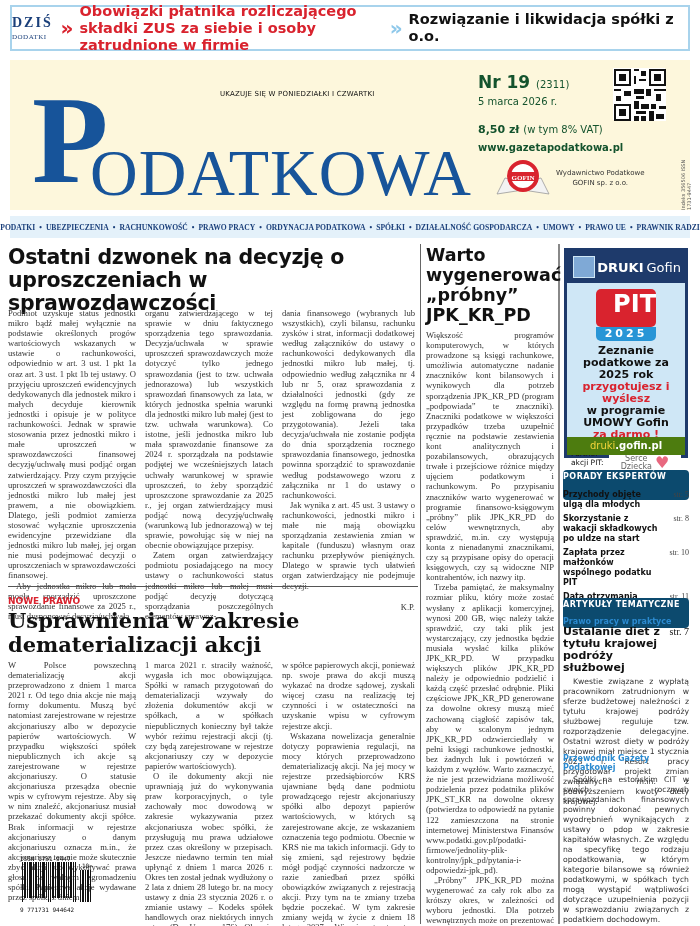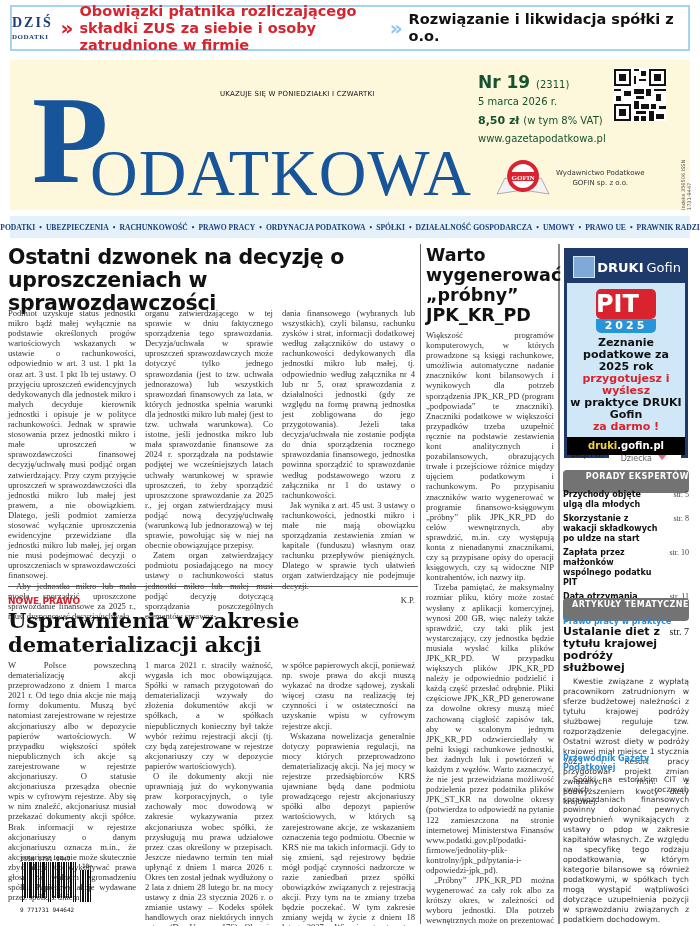--- a/index.html
+++ b/index.html
@@ -1,38 +1,38 @@
 <!DOCTYPE html>
 <html><head>
 <meta charset="utf-8">
 <style>
 *{box-sizing:border-box;margin:0;padding:0}
 body{width:700px;height:926px;background:#fff;font-family:"Liberation Serif",serif;color:#222;overflow:hidden;position:relative}
 .topbar{position:absolute;left:10px;top:5px;width:680px;height:46px;border:2px solid #a8d3ec;background:#fff;display:flex;align-items:center}
 .dzis{width:48px;text-align:left;font-family:"Liberation Serif",serif;color:#1a3f7a;line-height:1}
 .dzis .d1{font-size:14px;font-weight:bold;letter-spacing:2px}
-.dzis .d2{font-size:7px;font-weight:bold;letter-spacing:.5px;margin-top:4px}
+.dzis .d2{font-size:7px;font-weight:normal;letter-spacing:.5px;margin-top:4px}
 .chev{font-family:"DejaVu Sans",sans-serif;font-weight:bold;font-size:20px;margin:0 6px 0 4px}
 .chev.red{color:#d9232e}
 .chev.blue{color:#8ec8ea}
 .t1{font-family:"DejaVu Sans",sans-serif;font-weight:bold;color:#d9232e;font-size:14.5px;line-height:17px;width:330px}
 .t2{font-family:"DejaVu Sans",sans-serif;font-weight:bold;color:#111;font-size:14.5px;line-height:17px}
 .mast{position:absolute;left:10px;top:60px;width:680px;height:150px;background:#fdf7dc}
 .logo-p{position:absolute;left:22px;top:18px;font-family:"Liberation Serif",serif;font-size:125px;color:#17549a;font-weight:bold;line-height:1}
 .logo-g{position:absolute;left:136px;top:20px;font-family:"Liberation Serif",serif;font-size:62px;color:#111;line-height:1;letter-spacing:1px}
 .logo-g .big{font-size:82px}
 .logo-sub{position:absolute;left:210px;top:30px;font-family:"DejaVu Sans",sans-serif;font-size:7px;color:#111;letter-spacing:.2px}
 .logo-pod{position:absolute;left:80px;top:80px;font-family:"Liberation Serif",serif;font-size:66px;color:#17549a;line-height:1;letter-spacing:1px}
 .issue{position:absolute;left:478px;top:72px;font-family:"DejaVu Sans",sans-serif;color:#14532d}
 .issue .nr{font-size:17px;font-weight:bold}
 .issue .nr small{font-size:10px;font-weight:normal}
 .issue .date{font-size:10px;margin-top:4px}
-.issue .price{font-size:11px;font-weight:bold;margin-top:7px}
+.issue .price{font-size:11px;font-weight:bold;margin-top:16px}
 .issue .price span{font-weight:normal;font-size:10px}
-.issue .www{font-size:10px;font-weight:normal;margin-top:6px}
+.issue .www{font-size:10px;font-weight:bold;margin-top:6px}
 .qr{position:absolute;left:613px;top:68px;width:52px;height:52px;background:#fff;border:1px solid #fff}
 .qr svg{width:52px;height:52px}
 .vert{position:absolute;left:670px;top:90px;font-family:"DejaVu Sans",sans-serif;font-size:5px;color:#555;writing-mode:vertical-rl;transform:rotate(180deg)}
 .gofin-logo{position:absolute;left:495px;top:160px;width:56px;height:38px}
 .pub{position:absolute;left:556px;top:168px;font-family:"DejaVu Sans",sans-serif;font-size:7px;color:#333;text-align:center;line-height:10px}
 .navbar{position:absolute;left:10px;top:216px;width:680px;height:22px;background:#e4f1fa;display:flex;align-items:center;justify-content:center;font-family:"Liberation Serif",serif;font-size:7.6px;color:#1a3f7a;font-weight:bold;white-space:nowrap}
 .navbar .sep{margin:0 4px;color:#1a3f7a}
 .h-main{position:absolute;left:8px;top:246px;width:410px;font-family:"DejaVu Sans",sans-serif;font-weight:bold;font-size:20.5px;line-height:23px;color:#111;letter-spacing:-.3px}
 .body{font-family:"Liberation Serif",serif;font-size:8.6px;line-height:10.1px;text-align:justify;color:#333;hyphens:auto}
 .body p{text-indent:0}
@@ -41,31 +41,31 @@
 .vline{position:absolute;background:#666;width:1px}
 .hline{position:absolute;background:#555;height:1px}
 .sig{font-family:"Liberation Serif",serif;font-size:8.5px;color:#333;text-align:right}
 .kicker{position:absolute;left:8px;top:596px;font-family:"DejaVu Sans",sans-serif;font-weight:bold;font-size:9px;color:#d9232e}
 .h-second{position:absolute;left:8px;top:609px;font-family:"DejaVu Serif",serif;font-size:21px;line-height:24px;color:#111}
 .h-side{position:absolute;left:426px;top:245px;width:130px;font-family:"DejaVu Sans",sans-serif;font-weight:bold;font-size:17.5px;line-height:20px;color:#111}
 .ad{position:absolute;left:564px;top:248px;width:124px;height:210px;background:#cfe7f6;border:3px solid #1e3a6b}
 .ad-top{height:32px;background:#1e3a6b;display:flex;align-items:center;justify-content:flex-end;padding-right:4px;color:#fff;font-family:"DejaVu Sans",sans-serif;font-size:13px}
 .ad-top b{font-weight:bold;margin-right:3px}
 .ad-docicon{width:22px;height:22px;background:#7fa9d6;border:1px solid #cfe7f6;margin-right:auto;margin-left:6px;position:relative}
-.pit-box{margin:6px auto 0;width:60px;height:30px;background:#d9232e;border-radius:5px;color:#fff;font-family:"DejaVu Sans",sans-serif;font-weight:bold;font-size:24px;text-align:left;line-height:30px}
+.pit-box{margin:6px auto 0;width:60px;height:38px;background:#d9232e;border-radius:5px;color:#fff;font-family:"DejaVu Sans",sans-serif;font-weight:bold;font-size:24px;text-align:right;line-height:30px}
 .pit-year{margin:0 auto;width:60px;height:14px;background:#2895d6;border-radius:0 0 5px 5px;color:#fff;font-family:"DejaVu Sans",sans-serif;font-weight:bold;font-size:11px;text-align:center;letter-spacing:3px;line-height:14px}
 .ad-txt{text-align:center;font-family:"DejaVu Sans",sans-serif;font-weight:bold;font-size:11px;line-height:12px;color:#111;margin-top:4px}
 .ad-txt .r{color:#d9232e}
 .ad-partner{margin:4px 4px 0;border-top:1px solid #1e3a6b;padding-top:3px;display:flex;}
 .ad-partner .pl{font-family:"DejaVu Sans",sans-serif;font-size:7.5px;line-height:9px;color:#111;width:38px}
 .ad-partner .pb{background:#fff;flex:1;height:28px;display:flex;align-items:center;justify-content:center;font-family:"DejaVu Sans",sans-serif;font-size:8px;color:#666;line-height:8px;text-align:center}
 .heart{color:#e8687f;font-size:16px;margin-left:3px}
-.ad-bottom{position:absolute;left:0;bottom:0;width:100%;height:18px;background:#000000;color:#fff;font-family:"DejaVu Sans",sans-serif;font-weight:bold;font-size:10px;text-align:center;line-height:18px}
+.ad-bottom{position:absolute;left:0;bottom:0;width:100%;height:18px;background:#4d7c0f;color:#fff;font-family:"DejaVu Sans",sans-serif;font-weight:normal;font-size:10px;text-align:center;line-height:18px}
 .ad-bottom span{color:#f2d33a}
-.pill{position:absolute;left:563px;width:126px;height:23px;background:#737373;color:#fff;border-radius:4px;font-family:"DejaVu Sans",sans-serif;font-weight:bold;font-size:8px;text-align:right;line-height:14px;letter-spacing:.5px}
+.pill{position:absolute;left:563px;width:126px;height:30px;background:#0c4a6e;color:#fff;border-radius:4px;font-family:"DejaVu Sans",sans-serif;font-weight:bold;font-size:8px;text-align:left;line-height:14px;letter-spacing:.5px}
 .toc{position:absolute;left:563px;width:126px;font-family:"DejaVu Sans",sans-serif}
 .toc-item{display:flex;justify-content:space-between;margin-bottom:4px}
 .toc-item .tt{font-weight:bold;font-size:8px;line-height:10px;color:#111;width:100px}
 .toc-item .pg{font-family:"Liberation Serif",serif;font-size:8px;color:#444}
 .sec-label{font-family:"DejaVu Sans",sans-serif;font-size:8px;color:#2b8ad0;font-weight:bold}
 .sec-title{font-family:"DejaVu Sans",sans-serif;font-weight:bold;font-size:11px;line-height:12px;color:#111;display:flex;justify-content:space-between}
 .sec-title .pg{font-family:"Liberation Serif",serif;font-weight:normal;font-size:10px}
 .sec-body{font-family:"DejaVu Sans",sans-serif;font-size:7.7px;line-height:10px;color:#333;text-align:justify;text-indent:10px;margin-top:3px}
 .barcode{position:absolute;left:20px;top:855px;width:76px;height:65px}
 </style>
@@ -174,21 +174,21 @@
   <p>Podmiot uzyskuje status jednostki mikro bądź małej wyłącznie na podstawie określonych progów wartościowych wskazanych w ustawie o rachunkowości, odpowiednio w art. 3 ust. 1 pkt 1a oraz art. 3 ust. 1 pkt 1b tej ustawy. O przyjęciu uproszczeń ewidencyjnych dedykowanych dla jednostek mikro i małych decyduje kierownik jednostki i opisuje je w polityce rachunkowości. Jednak w sprawie stosowania przez jednostki mikro i małe uproszczeń w sprawozdawczości finansowej decyzję/uchwałę musi podjąć organ zatwierdzający. Przy czym przyjęcie uproszczeń w sprawozdawczości dla jednostki mikro lub małej jest prawem, a nie obowiązkiem. Dlatego, jeśli podmiot zamierza stosować wyłącznie uproszczenia ewidencyjne przewidziane dla jednostki mikro lub małej, jej organ nie musi podejmować decyzji o uproszczeniach w sprawozdawczości finansowej.</p>
   <p>Aby jednostka mikro lub mała mogła sporządzić uproszczone sprawozdanie finansowe za 2025 r., musi dysponować decyzją/uchwałą</p>
 </div>
 <div class="col body" style="left:145px;top:308px;width:128px">
   <p>organu zatwierdzającego w tej sprawie w dniu faktycznego sporządzenia tego sprawozdania. Decyzja/uchwała w sprawie uproszczeń sprawozdawczych może dotyczyć tylko jednego sprawozdania (jest to tzw. uchwała jednorazowa) lub wszystkich sprawozdań finansowych za lata, w których jednostka spełnia warunki dla jednostki mikro lub małej (jest to tzw. uchwała warunkowa). Co istotne, jeśli jednostka mikro lub mała sprawozdanie finansowe za 2024 r. sporządzała na podstawie podjętej we wcześniejszych latach uchwały warunkowej w sprawie uproszczeń, to żeby sporządzić uproszczone sprawozdanie za 2025 r., jej organ zatwierdzający musi podjąć nową decyzję/uchwałę (warunkową lub jednorazową) w tej sprawie, powołując się w niej na obecnie obowiązujące przepisy.</p>
   <p>Zatem organ zatwierdzający podmiotu posiadającego na mocy ustawy o rachunkowości status jednostki mikro lub małej musi podjąć decyzję dotyczącą sporządzania poszczególnych elementów sprawoz-</p>
 </div>
 <div class="col body" style="left:282px;top:308px;width:133px">
   <p>dania finansowego (wybranych lub wszystkich), czyli bilansu, rachunku zysków i strat, informacji dodatkowej według załączników do ustawy o rachunkowości dedykowanych dla jednostki mikro lub małej, tj. odpowiednio według załącznika nr 4 lub nr 5, oraz sprawozdania z działalności jednostki (gdy ze względu na formę prawną jednostka jest zobligowana do jego przygotowania). Jeżeli taka decyzja/uchwała nie zostanie podjęta do dnia sporządzenia rocznego sprawozdania finansowego, jednostka powinna sporządzić to sprawozdanie według podstawowego wzoru z załącznika nr 1 do ustawy o rachunkowości.</p>
   <p>Jak wynika z art. 45 ust. 3 ustawy o rachunkowości, jednostki mikro i małe nie mają obowiązku sporządzania zestawienia zmian w kapitale (funduszu) własnym oraz rachunku przepływów pieniężnych. Dlatego w sprawie tych ułatwień organ zatwierdzający nie podejmuje decyzji.</p>
-  <div class="sig" style="margin-top:4px">K.P.</div>
+  <div class="sig" style="margin-top:11px">K.P.</div>
 </div>
 
 <div class="hline" style="left:8px;top:586px;width:410px"></div>
 
 <div class="kicker">NOWE PRAWO</div>
 <h2 class="h-second" style="width:300px">Usprawnienia w zakresie dematerializacji akcji</h2>
 
 <div class="col body" style="left:8px;top:660px;width:128px">
   <p>W Polsce powszechną dematerializację akcji przeprowadzono z dniem 1 marca 2021 r. Od tego dnia akcje nie mają formy dokumentu. Muszą być natomiast zarejestrowane w rejestrze akcjonariuszy albo w depozycie papierów wartościowych. W przypadku większości spółek niepublicznych ich akcje są zarejestrowane w rejestrze akcjonariuszy. O statusie akcjonariusza przesądza obecnie wpis w cyfrowym rejestrze. Aby się w nim znaleźć, akcjonariusz musiał przekazać dokumenty akcji spółce. Brak informacji w rejestrze akcjonariuszy o danym akcjonariuszu oznacza m.in., że akcjonariusz ten nie może skutecznie zbyć akcji lub wykonywać prawa głosu na walnym zgromadzeniu spółki. Papierowe akcje wydawane przez spółki z dniem</p>
 </div>
@@ -254,21 +254,21 @@
   <div class="ad-top">
     <div class="ad-docicon"></div>
     <b>DRUKI</b>
       <span>Gofin</span>
   </div>
   <div class="pit-box">PIT</div>
   <div class="pit-year">2025</div>
   <div class="ad-txt">
     <div>Zeznanie podatkowe za 2025 rok</div>
     <div class="r">przygotujesz i wyślesz</div>
-    <div>w praktyce DRUKI Gofin</div>
+    <div>w programie UMOWY Gofin</div>
     <div class="r">za darmo !</div>
   </div>
   <div class="ad-partner">
     <div class="pl">Partner akcji PIT:</div>
     <div class="pb">
         <div>
           <div>Serce</div>
           <div>Dziecka</div>
         </div>
         <span class="heart">♥</span>

